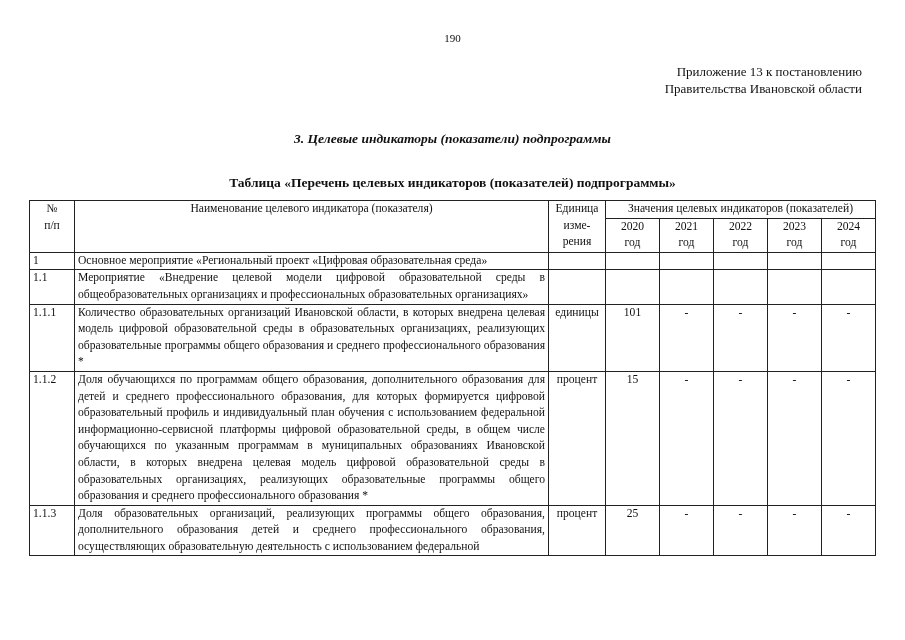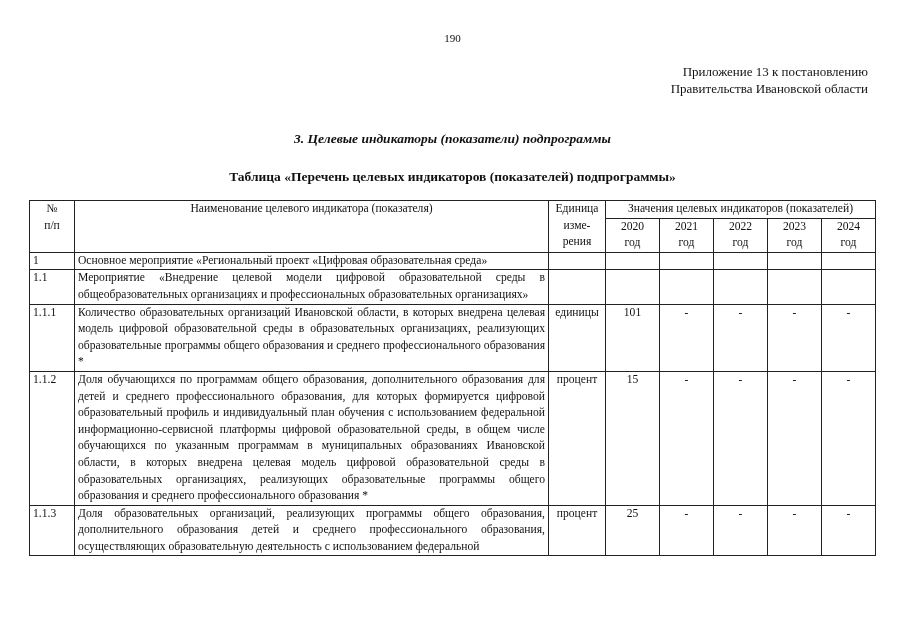--- a/index.html
+++ b/index.html
@@ -5,29 +5,29 @@
   html, body { margin: 0; padding: 0; background: #ffffff; }
   body {
     width: 905px; height: 640px; position: relative; overflow: hidden;
     font-family: "Liberation Serif", serif; color: #111;
   }
   .page-number {
     position: absolute; top: 32px; left: 0; width: 905px; text-align: center;
     font-size: 11px;
   }
   .appendix {
-    position: absolute; top: 63px; right: 37px; text-align: right;
+    position: absolute; top: 63px; right: 43px; text-align: right;
     font-size: 13px; line-height: 17px;
   }
   .section-title {
     position: absolute; top: 131px; left: 0; width: 905px; text-align: center;
     font-weight: bold; font-size: 13.5px; font-style: italic;
   }
   .table-title {
-    position: absolute; top: 169px; left: 0; width: 905px; text-align: center;
+    position: absolute; top: 175px; left: 0; width: 905px; text-align: center;
     font-weight: bold; font-size: 13.5px;
   }
   table.indicators {
     position: absolute; top: 200px; left: 29px;
     border-collapse: collapse; font-size: 11.6px; line-height: 16.6px;
   }
   table.indicators td, table.indicators th {
     border: 1px solid #222; padding: 0 3px; vertical-align: top; font-weight: normal;
   }
   .c-num { width: 38px; }

